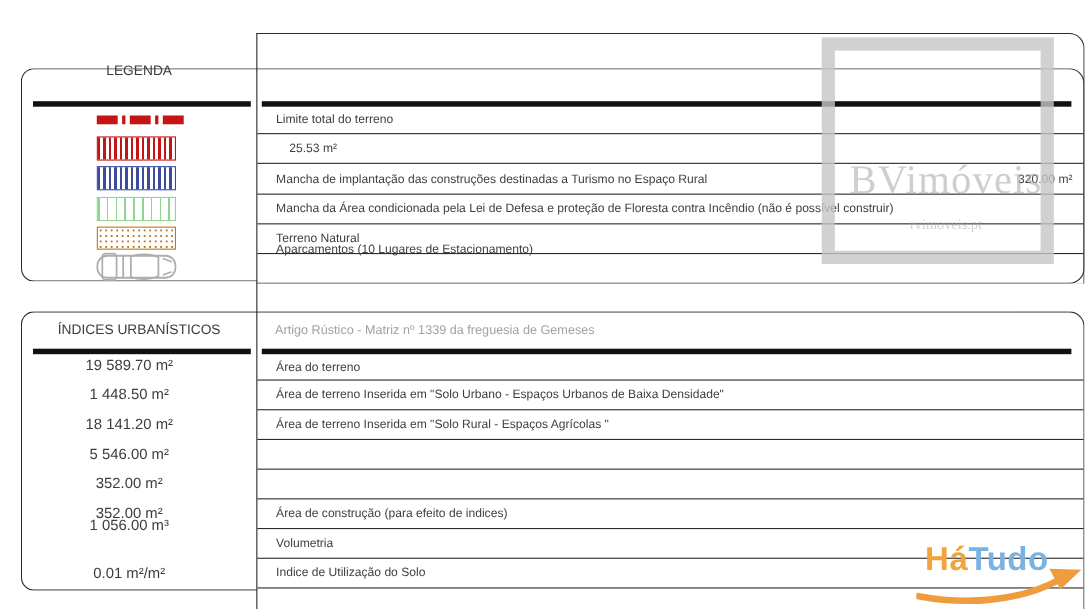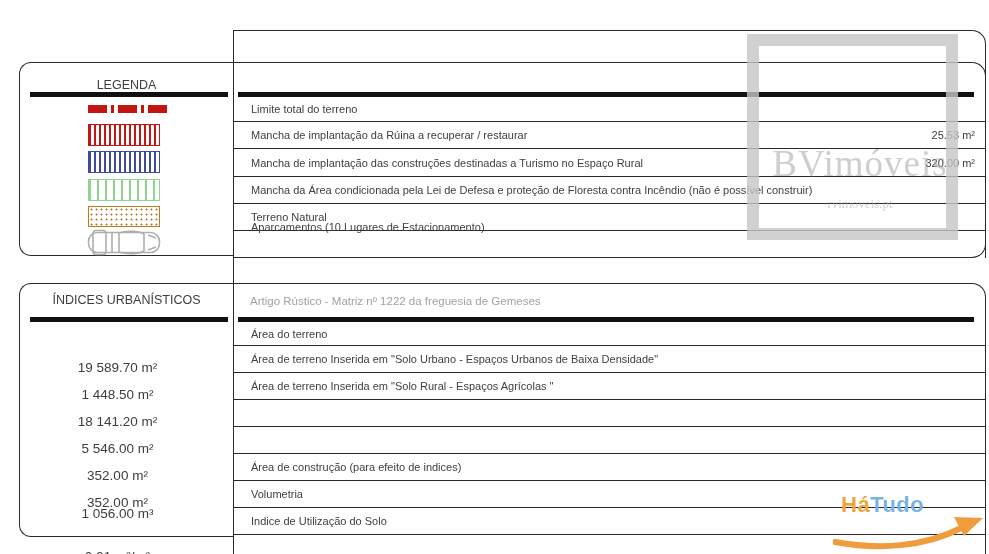--- a/index.html
+++ b/index.html
@@ -23,31 +23,31 @@
   .divider-v { position:absolute; left:233px; top:30px; width:1px; height:524px; background:#2a2a2a; }
   .thick { position:absolute; height:5px; background:#111; }
   .t-leg-l { left:30px;  top:92px;  width:198px; }
   .t-leg-r { left:238px; top:92px;  width:736px; }
   .t-ind-l { left:30px;  top:317px; width:198px; }
   .t-ind-r { left:238px; top:317px; width:736px; }
   .rowline { position:absolute; left:234px; width:751px; height:1px; background:#2a2a2a; }
   
   .card-title { position:absolute; left:19px; width:215px; display:flex;
     align-items:center; justify-content:center; font-size:12.5px; color:#3d3d3d; }
-  .title-legenda { top:71px; height:28px; }
+  .title-legenda { top:50px; height:28px; }
   .title-indices { top:284px; height:32px; }
   
   .trow { position:absolute; left:234px; width:751px; display:flex;
     align-items:center; justify-content:space-between;
     padding:0 10px 0 17px; font-size:11px; color:#404040; }
   .trow .val { white-space:nowrap; padding-left:12px; }
   .subtitle { position:absolute; left:250px; top:284px; height:33px; display:flex;
     align-items:center; font-size:11.5px; color:#a2a2a2; }
   .ival { position:absolute; left:19px; width:197px; text-align:center;
-    font-size:13.5px; color:#3d3d3d; display:flex; align-items:center; justify-content:center;margin-top:36px; }
+    font-size:13.5px; color:#3d3d3d; display:flex; align-items:center; justify-content:center; }
   
   .sym { position:absolute; left:88px; width:72px; }
   .dashline { top:105px; height:8px; display:flex; align-items:center; gap:4px; }
   .dashline .seg { height:8px; background:#c41414; }
   .dashline .w { flex:0 0 19px; } .dashline .n { flex:0 0 3px; }
   .hatch { height:22px; border:1.6px solid; }
   .hatch-red  { top:124px; border-color:#c41414;
     background:repeating-linear-gradient(90deg,#c41414 0 2px,#ffffff 2px 5px); }
   .hatch-blue { top:151px; border-color:#3c4b9e;
     background:repeating-linear-gradient(90deg,#3c4b9e 0 2px,#ffffff 2px 5px); }
@@ -58,21 +58,21 @@
     background-size:5px 5px; }
   .car { top:229px; left:86px; width:76px; height:27px; }
   
   .wm-box { position:absolute; left:747px; top:34px; width:211px; height:206px;
     border:12px solid rgba(198,198,198,0.8); }
   .wm-name { position:absolute; left:762px; top:142px; width:196px; text-align:center;
     font-family:"Liberation Serif", serif; font-size:37px;
     color:rgba(165,165,165,0.55); letter-spacing:1px; white-space:nowrap; }
   .wm-site { position:absolute; left:762px; top:196px; width:196px; text-align:center;
     font-family:"Liberation Serif", serif; font-size:13px; color:rgba(170,170,170,0.55); }
-  .logo { position:absolute; left:841px; top:492px; font-size:22px; font-weight:bold;
+  .logo { position:absolute; left:841px; top:492px; font-size:30px; font-weight:bold;
     letter-spacing:0.5px; white-space:nowrap; }
   .logo .p1 { color:#f2a33c; }
   .logo .p2 { color:#79b3e4; }
   .logo-swoosh { position:absolute; left:833px; top:509px; }
 </style>
 </head>
 <body>
 
 <div class="canvas">
 
@@ -98,21 +98,21 @@
   <div class="rowline" style="top:372px"></div>
   <div class="rowline" style="top:399px"></div>
   <div class="rowline" style="top:426px"></div>
   <div class="rowline" style="top:453px"></div>
   <div class="rowline" style="top:480px"></div>
   <div class="rowline" style="top:507px"></div>
   <div class="rowline" style="top:534px"></div>
 
   <div class="card-title title-legenda">LEGENDA</div>
   <div class="card-title title-indices">ÍNDICES URBANÍSTICOS</div>
-  <div class="subtitle">Artigo Rústico - Matriz nº 1222 da freguesia de Gemeses</div>
+  <div class="subtitle">Artigo Rústico - Matriz nº 1339 da freguesia de Gemeses</div>
 
   <div class="sym dashline">
     <span class="seg w"></span>
       <span class="seg n"></span>
       <span class="seg w"></span>
       <span class="seg n"></span>
       <span class="seg w"></span>
   </div>
   <div class="sym hatch hatch-red"></div>
   <div class="sym hatch hatch-blue"></div>
@@ -126,21 +126,20 @@
       <path d="M33 4 C 40 1.5, 52 1.5, 58 5 L58 22 C 52 25.5, 40 25.5, 33 23 Z"></path>
       <path d="M62 6 L70 9 M62 21 L70 18"></path>
     </g>
   </svg>
 
   <div class="trow" style="top:97px;height:24px">
     <span class="lbl">Limite total do terreno</span>
     <span class="val"></span>
   </div>
   <div class="trow" style="top:122px;height:26px">
-    <span class="lbl">Mancha de implantação da Rúina a recuperar / restaurar</span>
     <span class="val">25.53 m²</span>
   </div>
   <div class="trow" style="top:149px;height:27px">
     <span class="lbl">Mancha de implantação das construções destinadas a Turismo no Espaço Rural</span>
     <span class="val">320.00 m²</span>
   </div>
   <div class="trow" style="top:177px;height:26px">
     <span class="lbl">Mancha da Área condicionada pela Lei de Defesa e proteção de Floresta contra Incêndio (não é possível construir)</span>
     <span class="val"></span>
   </div>

